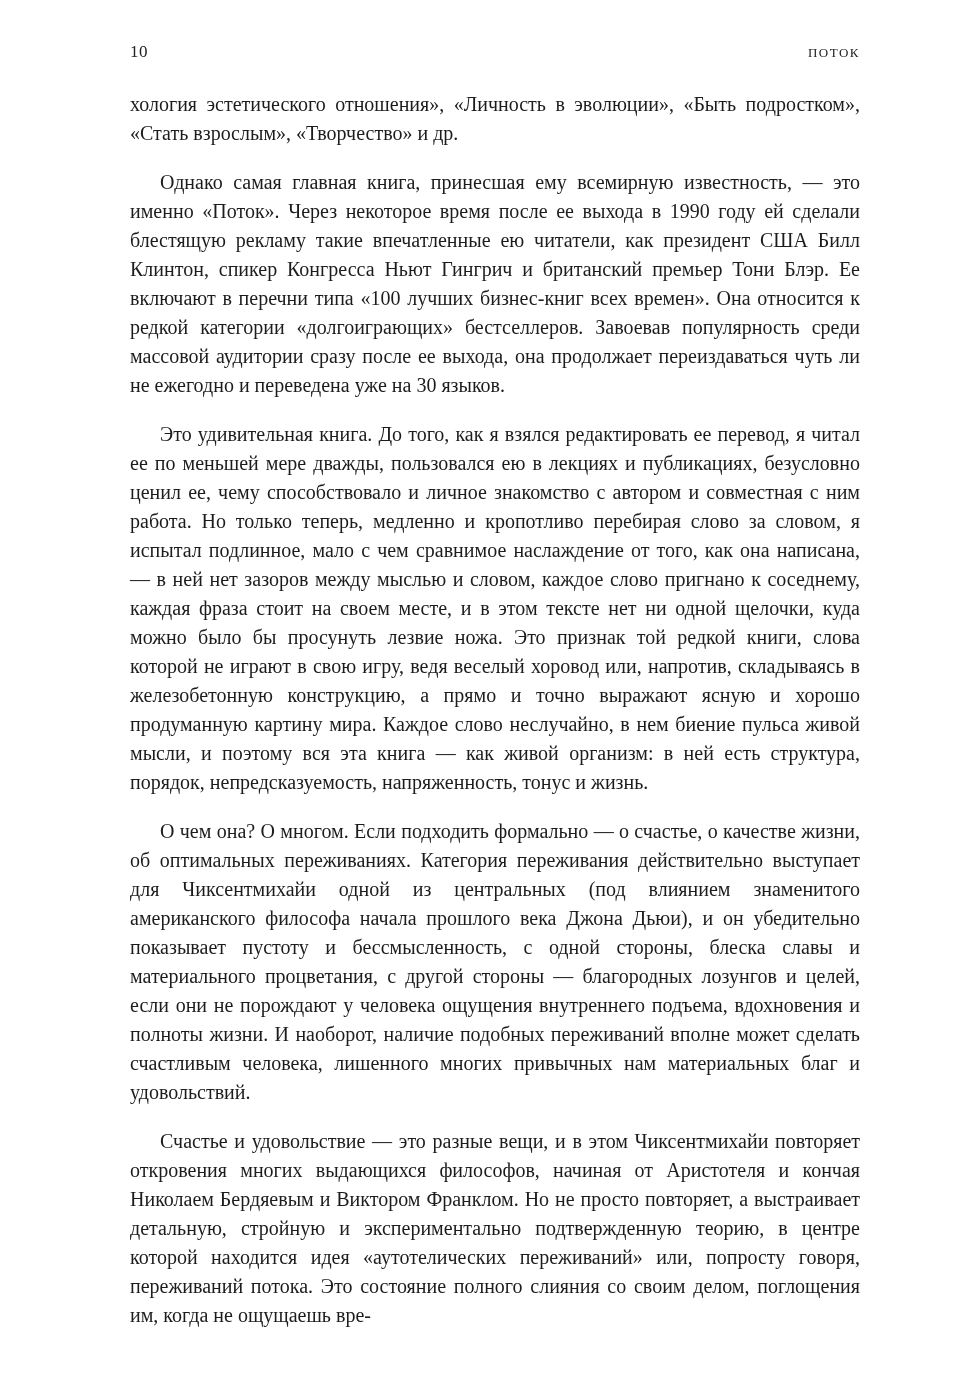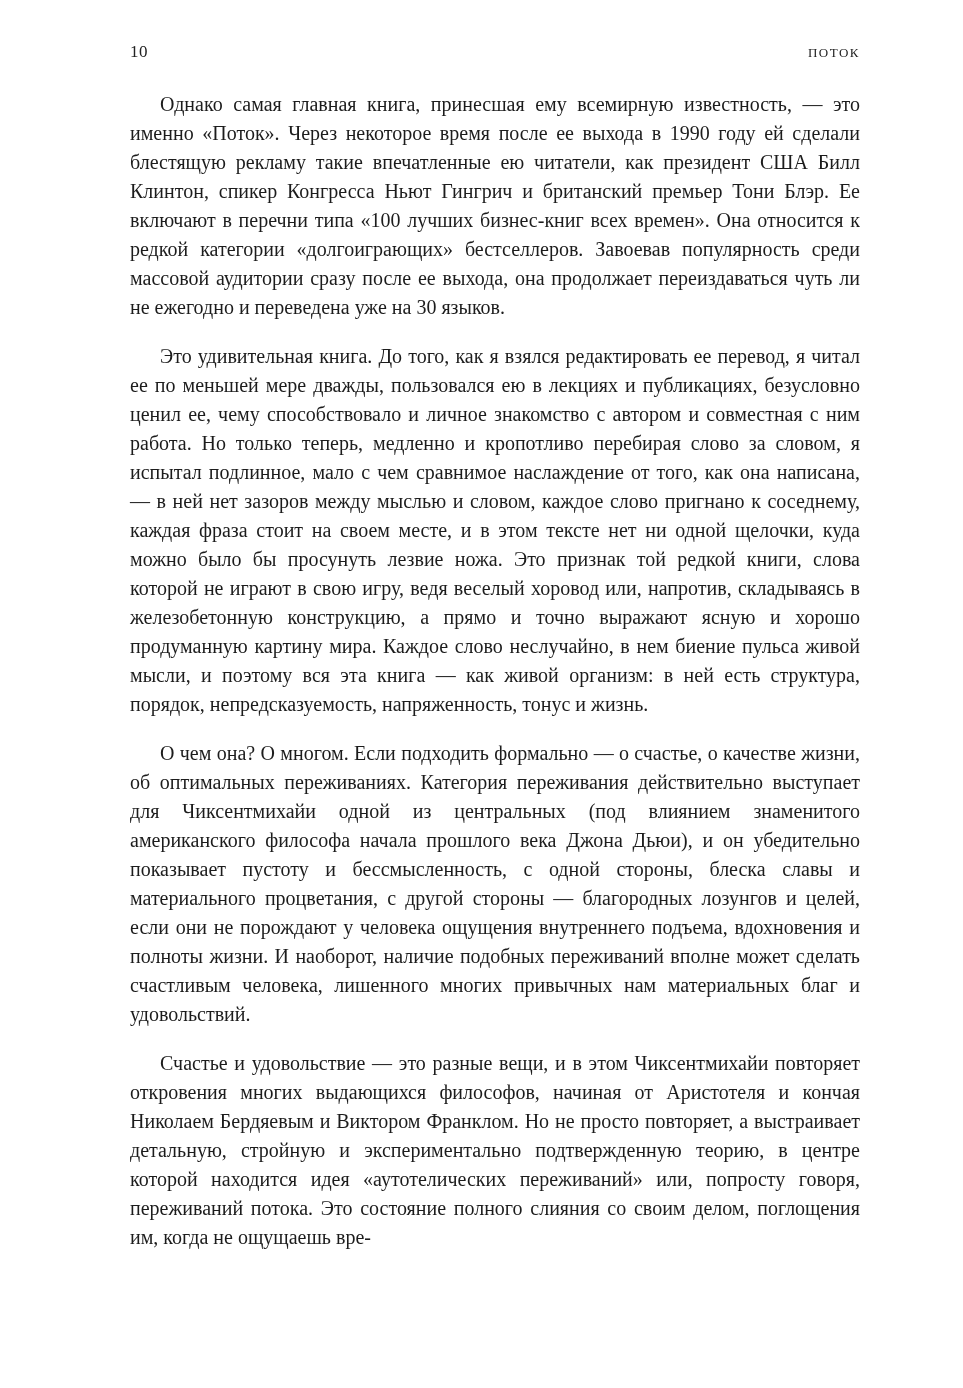--- a/index.html
+++ b/index.html
@@ -53,18 +53,19 @@
 </style>
 </head>
 <body>
 
 <div class="page">
   <div class="page-header">
     <span class="page-number">10</span>
     <span class="running-title">ПОТОК</span>
   </div>
   <div class="page-body">
+      <p class="para" lang="ru">хология эстетического отношения», «Личность в эволюции», «Быть подростком», «Стать взрослым», «Творчество» и др.</p>
       <p class="para indent" lang="ru">Однако самая главная книга, принесшая ему всемирную известность, — это именно «Поток». Через некоторое время после ее выхода в 1990 году ей сделали блестящую рекламу такие впечатленные ею читатели, как президент США Билл Клинтон, спикер Конгресса Ньют Гингрич и британский премьер Тони Блэр. Ее включают в перечни типа «100 лучших бизнес-книг всех времен». Она относится к редкой категории «долгоиграющих» бестселлеров. Завоевав популярность среди массовой аудитории сразу после ее выхода, она продолжает переиздаваться чуть ли не ежегодно и переведена уже на 30 языков.</p>
       <p class="para indent" lang="ru">Это удивительная книга. До того, как я взялся редактировать ее перевод, я читал ее по меньшей мере дважды, пользовался ею в лекциях и публикациях, безусловно ценил ее, чему способствовало и личное знакомство с автором и совместная с ним работа. Но только теперь, медленно и кропотливо перебирая слово за словом, я испытал подлинное, мало с чем сравнимое наслаждение от того, как она написана, — в ней нет зазоров между мыслью и словом, каждое слово пригнано к соседнему, каждая фраза стоит на своем месте, и в этом тексте нет ни одной щелочки, куда можно было бы просунуть лезвие ножа. Это признак той редкой книги, слова которой не играют в свою игру, ведя веселый хоровод или, напротив, складываясь в железобетонную конструкцию, а прямо и точно выражают ясную и хорошо продуманную картину мира. Каждое слово неслучайно, в нем биение пульса живой мысли, и поэтому вся эта книга — как живой организм: в ней есть структура, порядок, непредсказуемость, напряженность, тонус и жизнь.</p>
       <p class="para indent" lang="ru">О чем она? О многом. Если подходить формально — о счастье, о качестве жизни, об оптимальных переживаниях. Категория переживания действительно выступает для Чиксентмихайи одной из центральных (под влиянием знаменитого американского философа начала прошлого века Джона Дьюи), и он убедительно показывает пустоту и бессмысленность, с одной стороны, блеска славы и материального процветания, с другой стороны — благородных лозунгов и целей, если они не порождают у человека ощущения внутреннего подъема, вдохновения и полноты жизни. И наоборот, наличие подобных переживаний вполне может сделать счастливым человека, лишенного многих привычных нам материальных благ и удовольствий.</p>
       <p class="para indent" lang="ru">Счастье и удовольствие — это разные вещи, и в этом Чиксентмихайи повторяет откровения многих выдающихся философов, начиная от Аристотеля и кончая Николаем Бердяевым и Виктором Франклом. Но не просто повторяет, а выстраивает детальную, стройную и экспериментально подтвержденную теорию, в центре которой находится идея «аутотелических переживаний» или, попросту говоря, переживаний потока. Это состояние полного слияния со своим делом, поглощения им, когда не ощущаешь вре-</p>
     </div>
 </div>
 
 </body></html>

